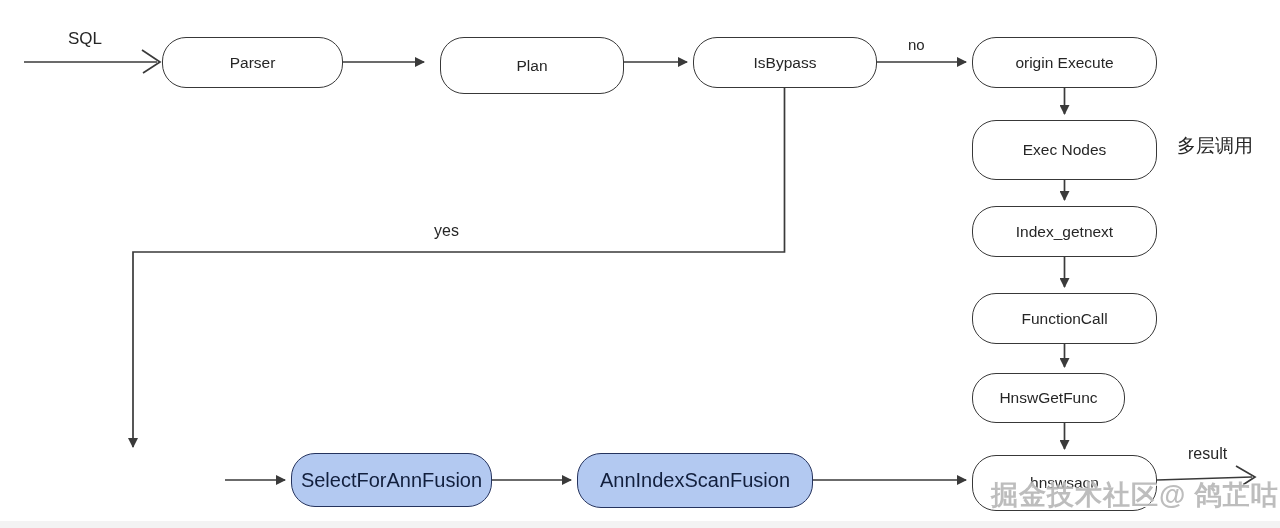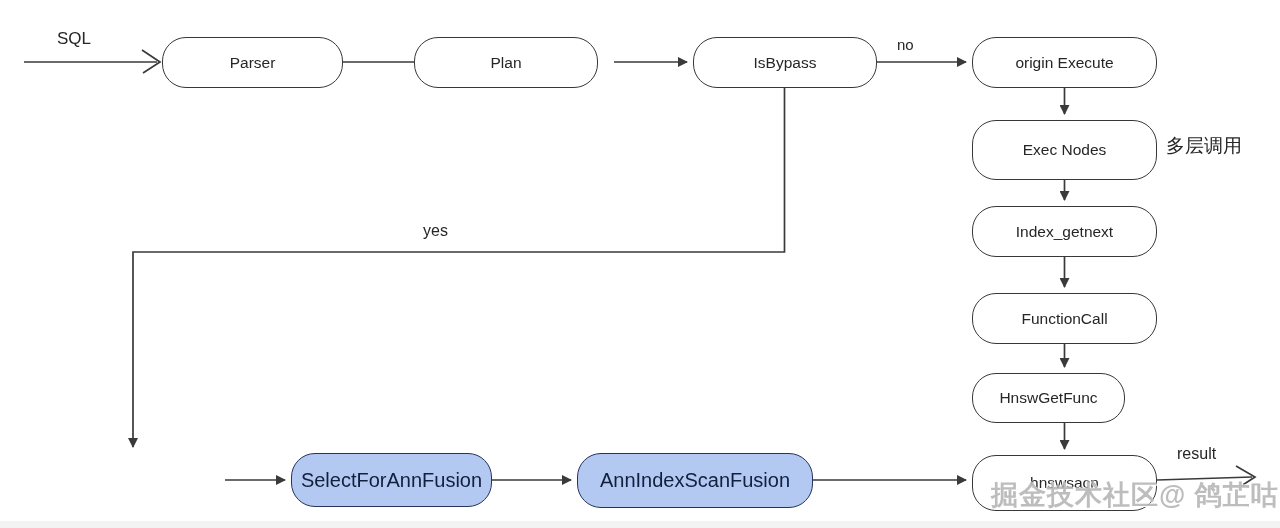--- a/index.html
+++ b/index.html
@@ -20,21 +20,21 @@
     font-size:15.5px;color:var(--text,#262626);
     box-sizing:border-box;white-space:nowrap;
   }
   .node.highlight{
     background:var(--highlight-fill,#b3c9f1);
     border:1.9px solid var(--highlight-border,#25335e);
     color:var(--highlight-text,#121f3d);
     font-size:20px;
   }
   .edge-label{
-    position:absolute;color:var(--text,#262626);white-space:nowrap;
+    position:absolute;color:var(--text,#262626);white-space:nowrap;margin-left:11px;
   }
   .watermark{
     position:absolute;left:991px;top:477px;
     font-size:27px;font-weight:700;letter-spacing:1px;white-space:nowrap;
     color:rgba(148,148,148,0.62);
     text-shadow:1px 1px 0 rgba(255,255,255,0.95), -1px -1px 0 rgba(255,255,255,0.55);
   }
   .bottom-band{
     position:absolute;left:0;top:521px;width:1280px;height:7px;background:#f3f3f3;
   }
@@ -71,21 +71,21 @@
     <path class="edge" d="M813,480 L966,480" marker-end="url(#arrowTri)"></path>
 
     <path class="edge" d="M1157,480 L1252,477"></path>
     <polyline class="edge" points="1236,466 1255,477 1238,488"></polyline>
   </svg>
 
   <div class="node" style="left:162px;top:37px;width:181px;height:51px">
     <span>Parser</span>
   </div>
 
-  <div class="node" style="left:414px;top:37px;width:184px;height:51px">
+  <div class="node" style="left:440px;top:37px;width:184px;height:57px">
     <span>Plan</span>
   </div>
 
   <div class="node" style="left:693px;top:37px;width:184px;height:51px">
     <span>IsBypass</span>
   </div>
 
   <div class="node" style="left:972px;top:37px;width:185px;height:51px">
     <span>origin Execute</span>
   </div>

